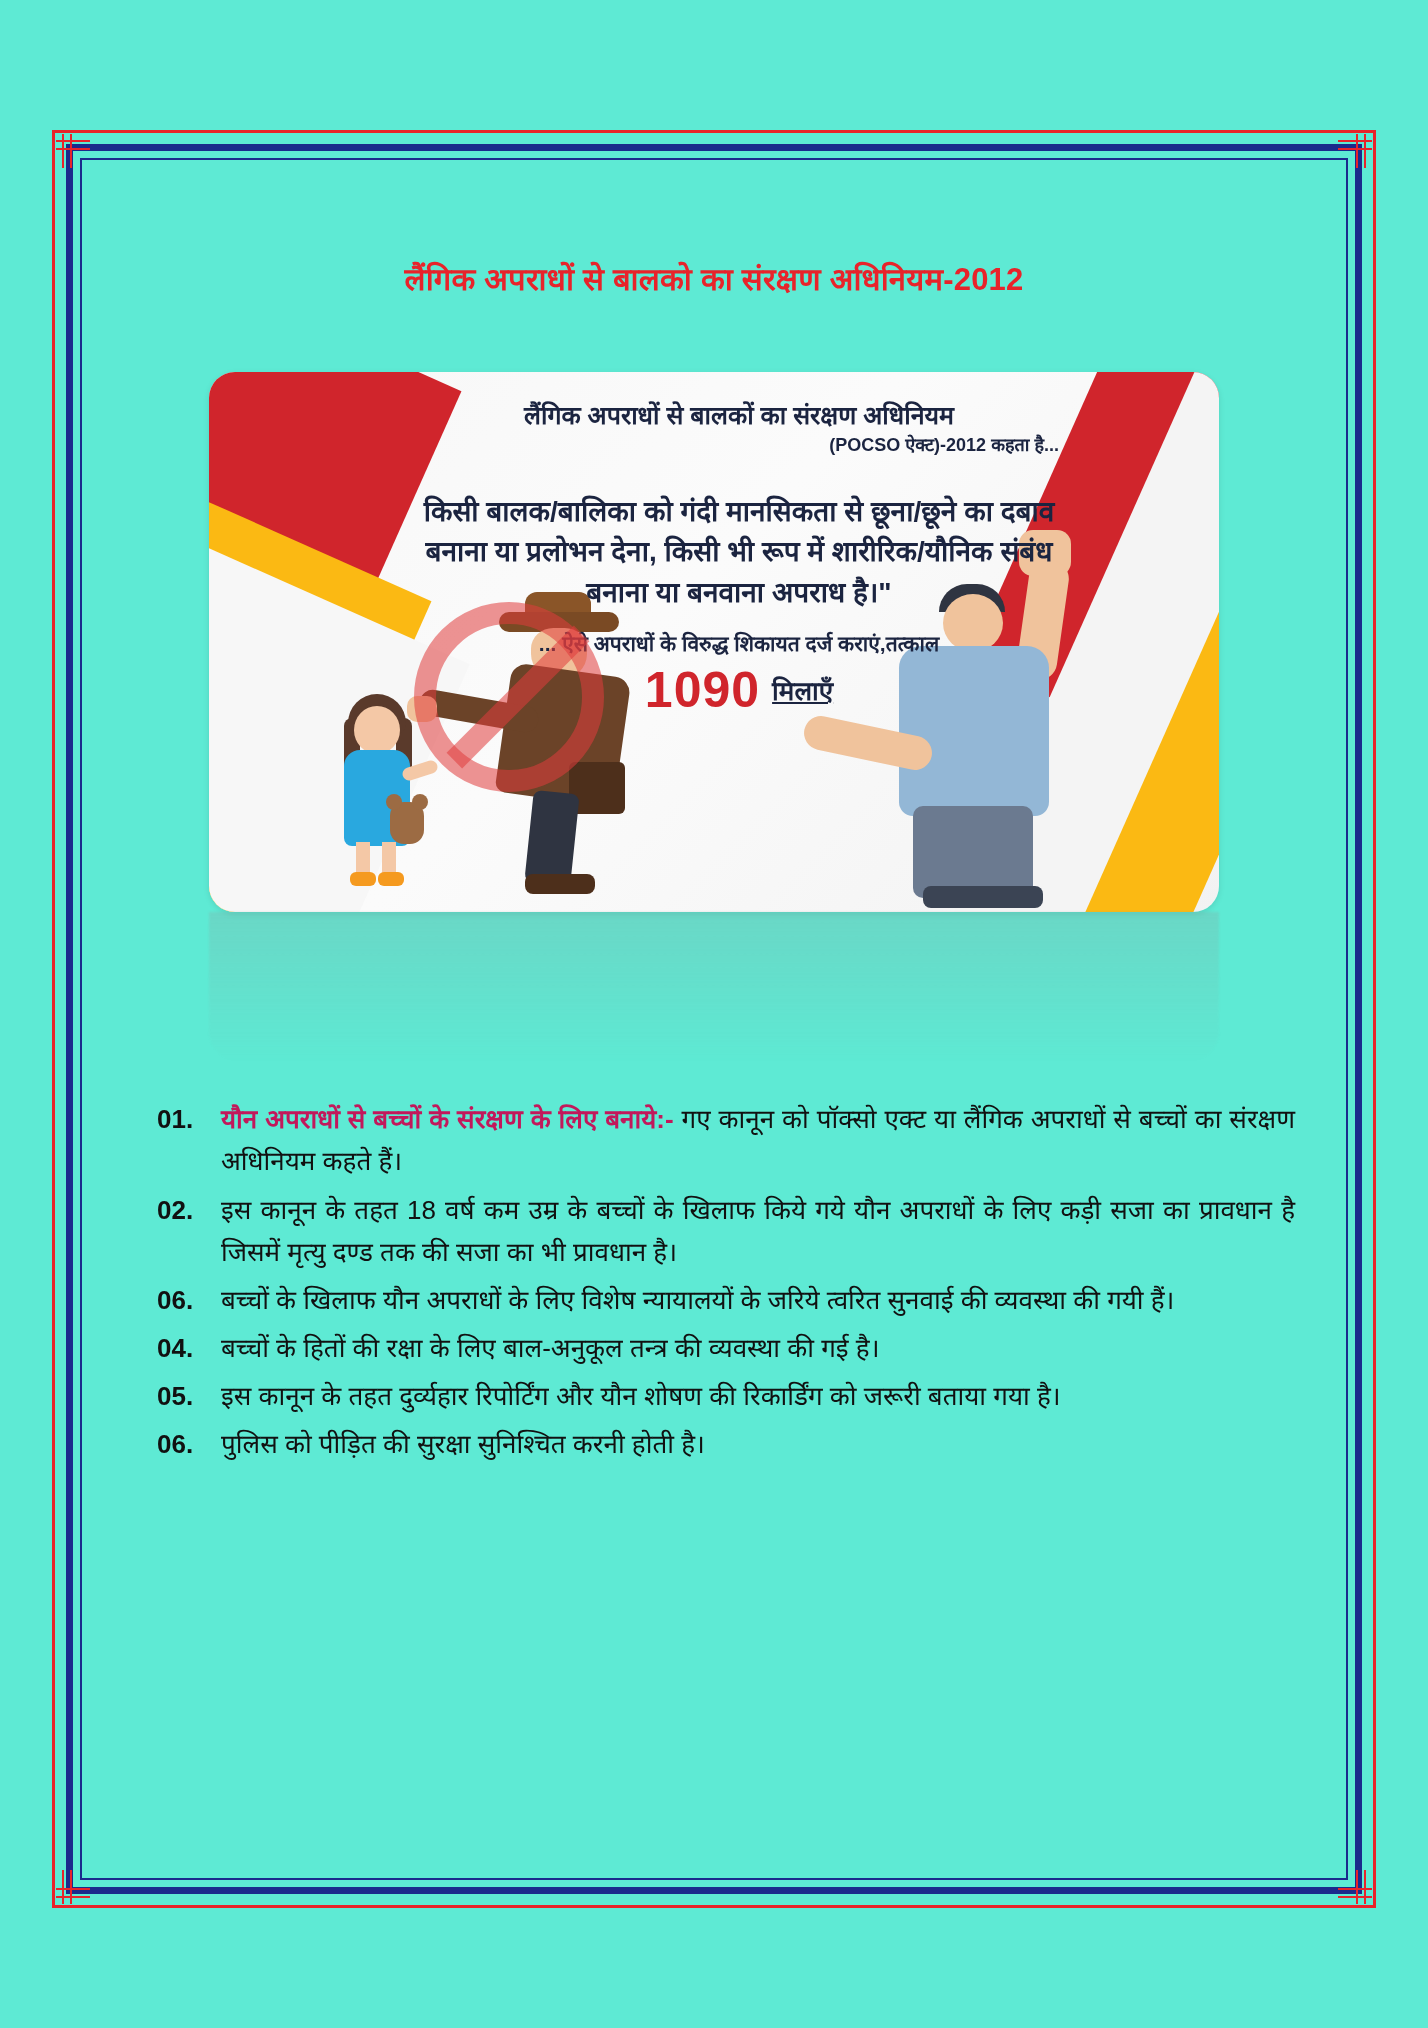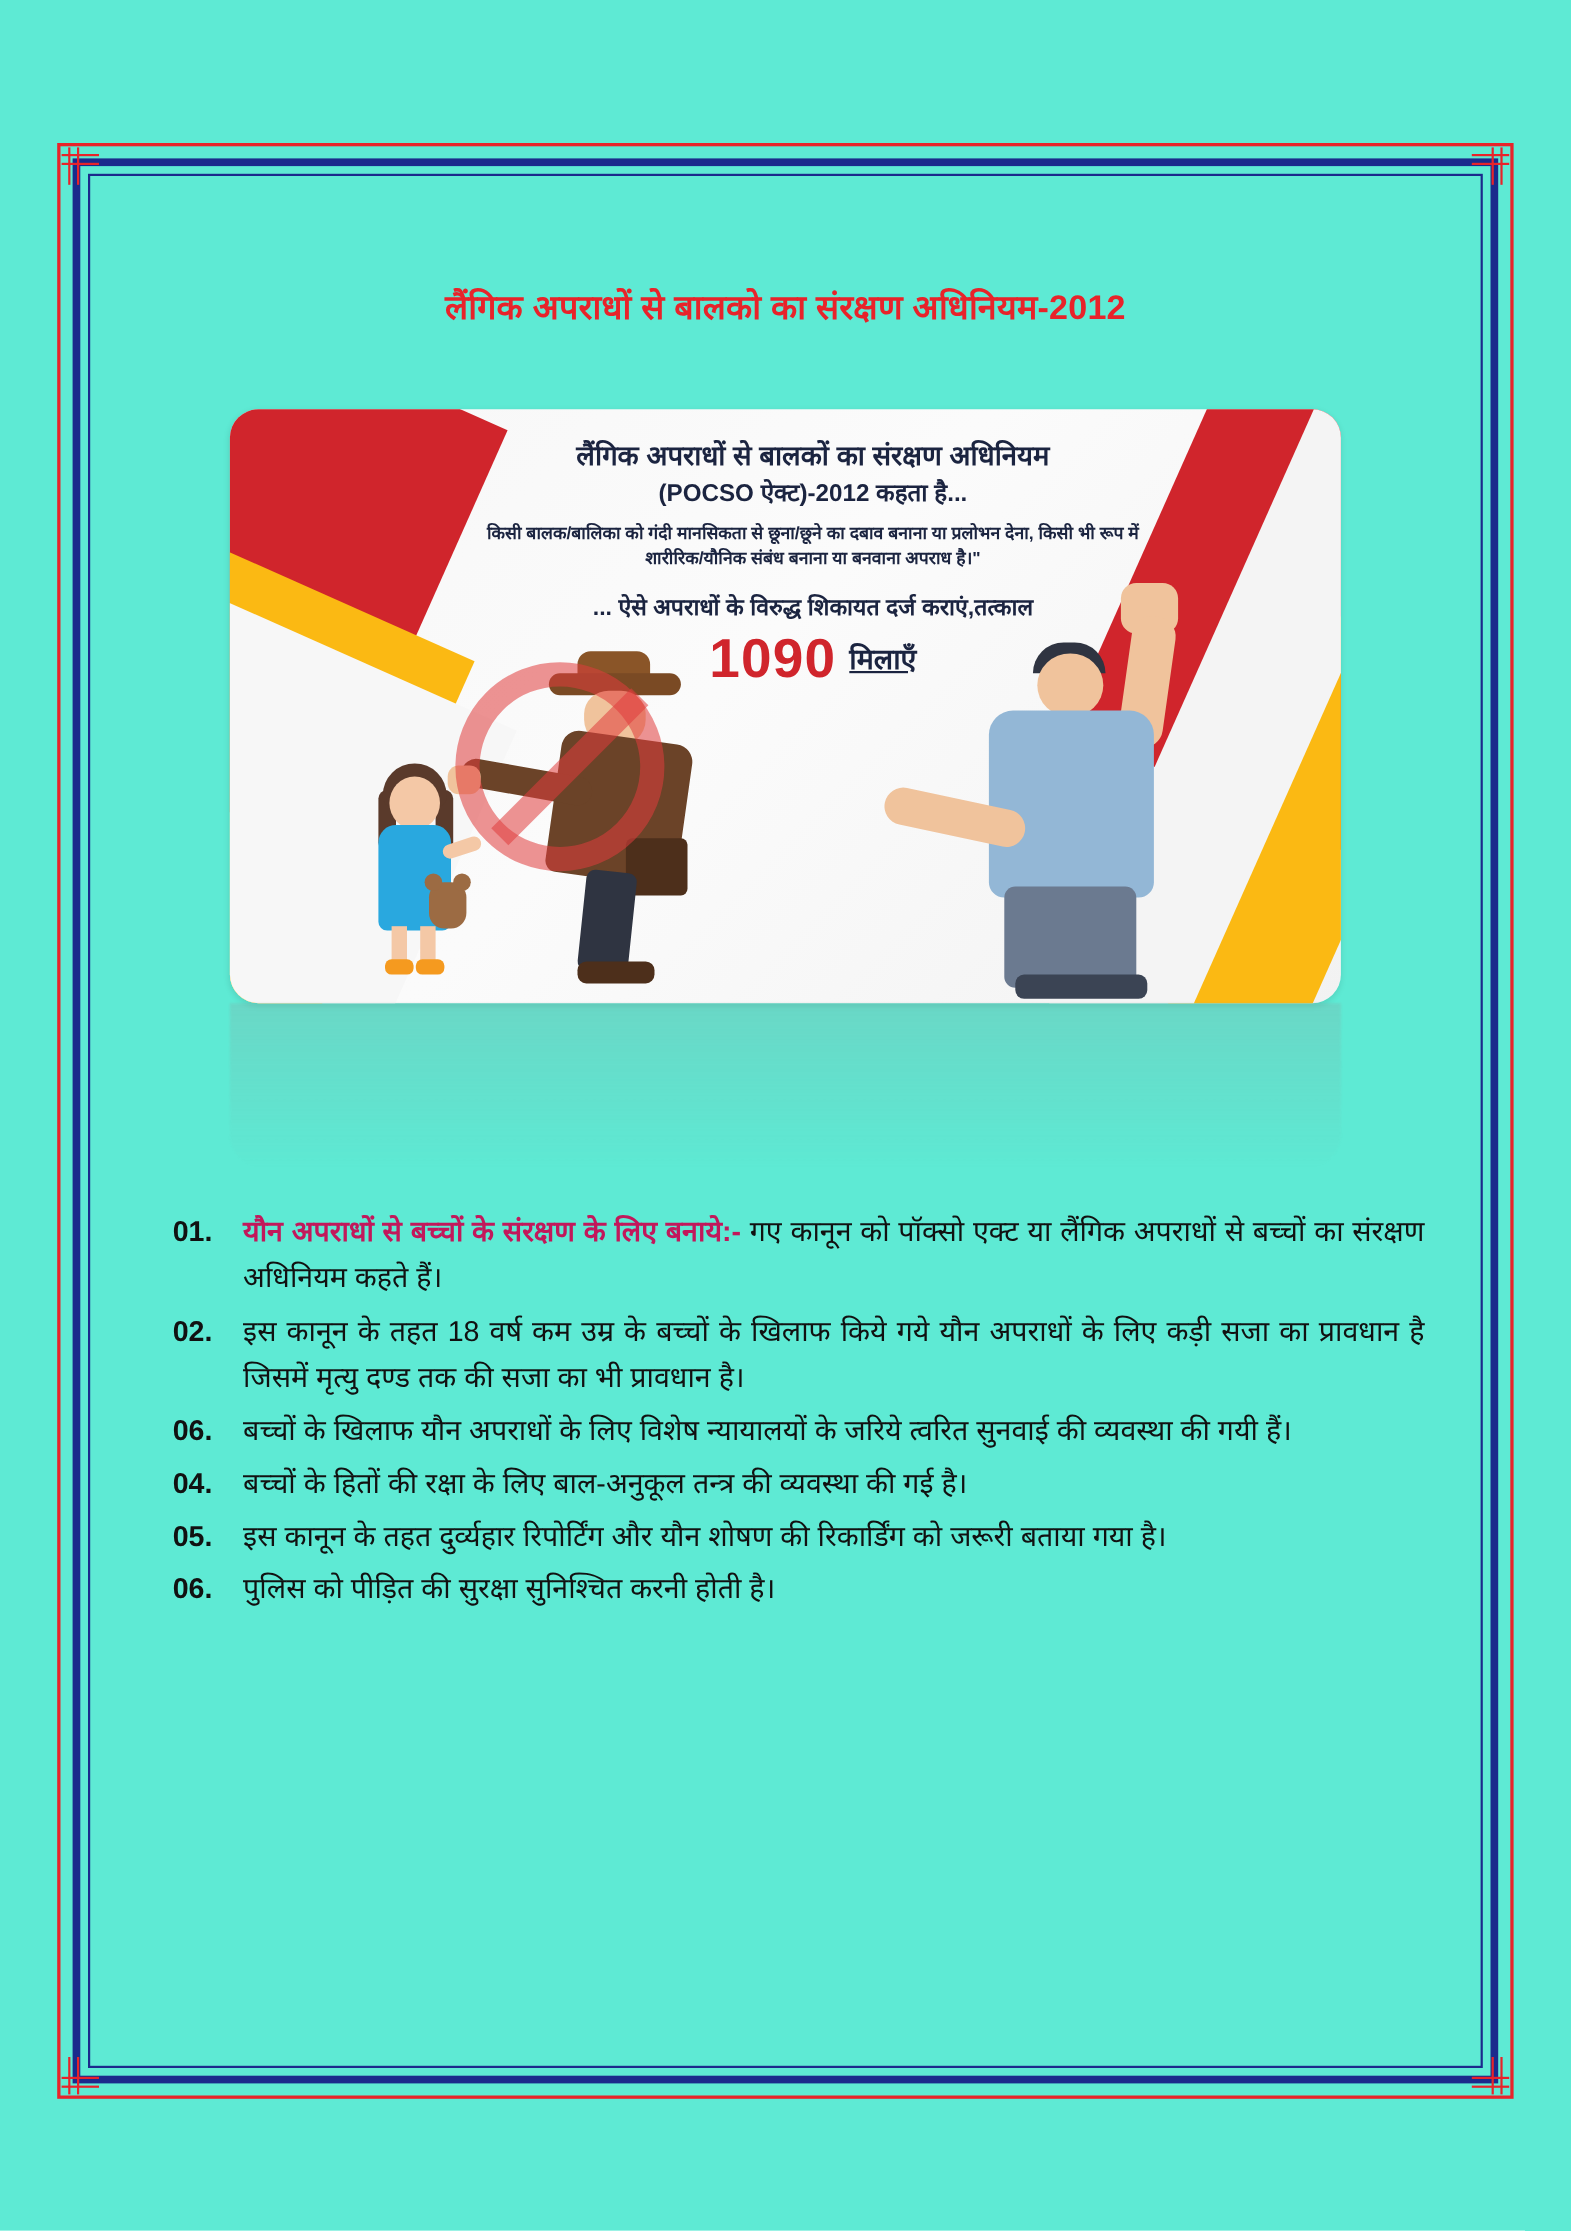--- a/index.html
+++ b/index.html
@@ -154,24 +154,24 @@
     left: 210px;
     top: 26px;
     width: 640px;
     text-align: center;
     color: #1b2440;
     font-family: "Liberation Sans", sans-serif;
     font-weight: bold;
     z-index: 6;
   }
   .poster-text .l1 { font-size: 25px; line-height: 1.38; }
-  .poster-text .l2 { font-size: 22px; line-height: 1.38; }
+  .poster-text .l2 { font-size: 18px; line-height: 1.38; text-align: right; }
   .poster-body {
-    margin-top: 11px;
-    font-size: 16px;
+    margin-top: 34px;
+    font-size: 28px;
     line-height: 1.45;
     color: #1b2440;
   }
   .poster-cta {
     margin-top: 16px;
     font-size: 21px;
     color: #1b2440;
   }
   .poster-number-row {
     margin-top: 4px;

